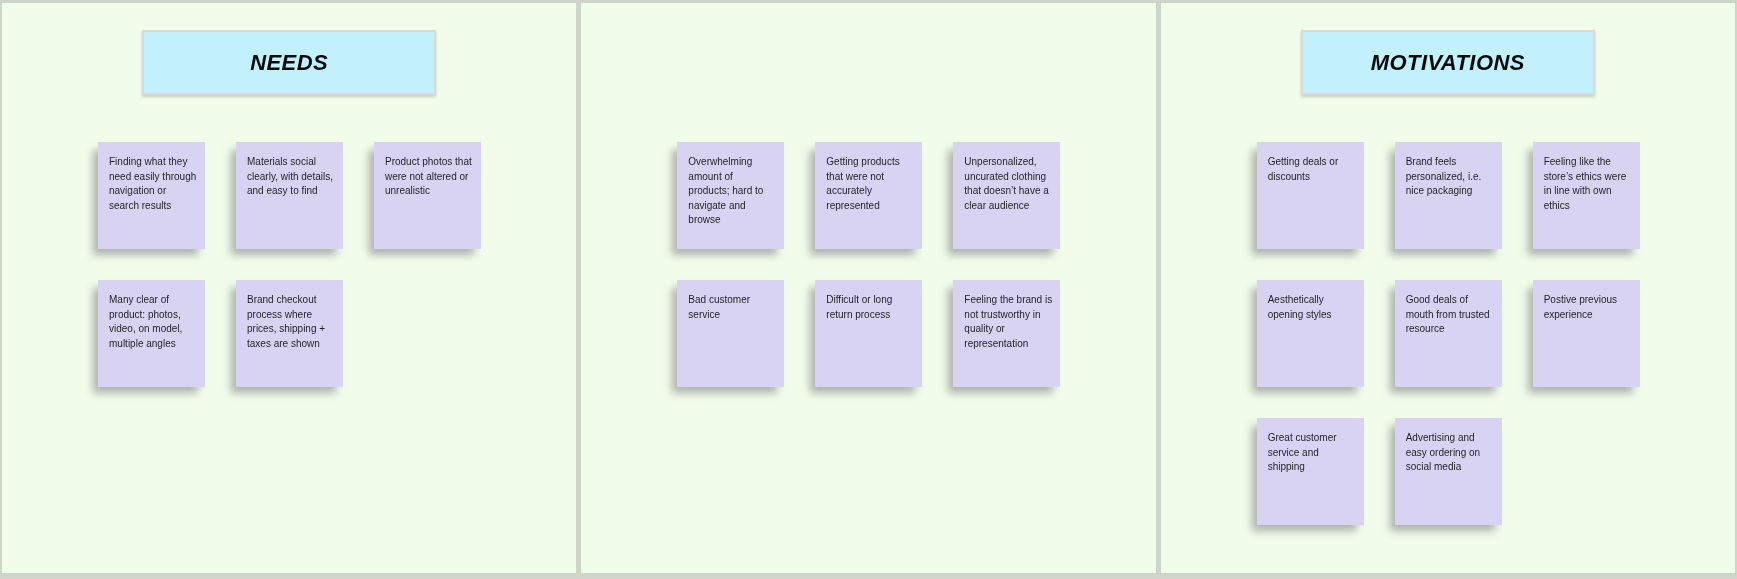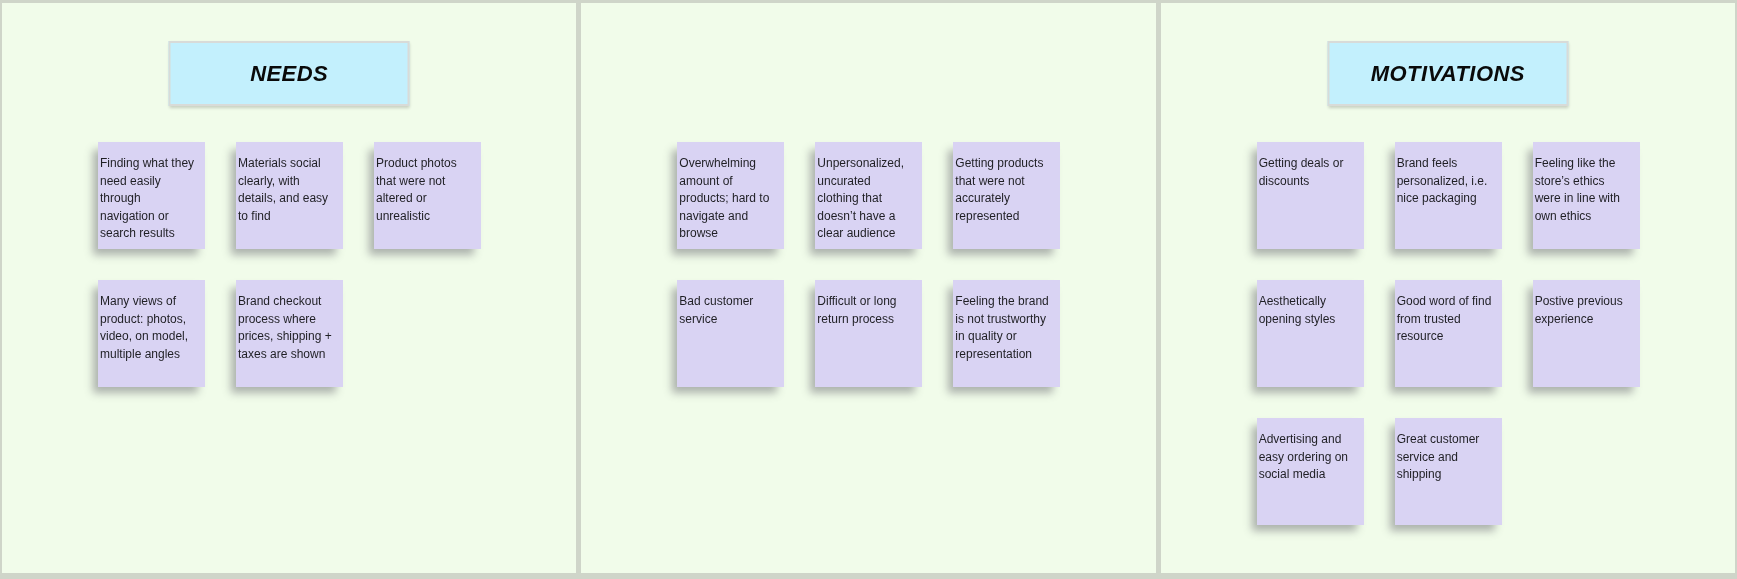--- a/index.html
+++ b/index.html
@@ -15,23 +15,23 @@
     gap: 5px;
     padding: 3px 2px 6px 2px;
   }
   .panel {
     flex: 1 1 0;
     background: var(--panel-green, #f1fcea);
     position: relative;
   }
   .section-header {
     position: absolute;
-    top: 38px; left: 50%;
+    top: 27px; left: 50%;
     transform: translateX(-50%);
-    width: 241px; height: 65px;
+    width: 294px; height: 65px;
     background: var(--header-cyan, #c3f0fd);
     border: 2px solid var(--header-border, #d8dbd8);
     box-shadow: 0 2px 3px rgba(0,0,0,0.18);
     display: flex; align-items: center; justify-content: center;
   }
   .section-title {
     font-style: italic;
     font-weight: 800;
     font-size: 22px;
     letter-spacing: 0.4px;
@@ -41,66 +41,66 @@
     position: absolute;
     left: 96px; top: 139px;
     display: grid;
     grid-template-columns: repeat(3, 107px);
     gap: 31px;
   }
   .note {
     width: 107px; height: 107px;
     background: var(--note-lavender, #d9d3f3);
     box-shadow: -6px 7px 8px -1px rgba(90, 90, 100, 0.45);
-    padding: 13px 8px 8px 2px;
-    font-size: 12px;
+    padding: 13px 8px 8px 11px;
+    font-size: 10px;
     line-height: 1.46;
     color: #1f1f24;
     overflow: hidden;
     cursor: default;
   }
 </style>
 </head>
 <body>
 
 <div class="board">
 
   <section class="panel">
     <div class="section-header">
       <span class="section-title">NEEDS</span>
     </div>
     <div class="notes-grid">
       <div class="note">Finding what they need easily through navigation or search results</div>
       <div class="note">Materials social clearly, with details, and easy to find</div>
       <div class="note">Product photos that were not altered or unrealistic</div>
-      <div class="note">Many views of product: photos, video, on model, multiple angles</div>
+      <div class="note">Many clear of product: photos, video, on model, multiple angles</div>
       <div class="note">Brand checkout process where prices, shipping + taxes are shown</div>
     </div>
   </section>
 
   <section class="panel">
     <div class="notes-grid">
       <div class="note">Overwhelming amount of products; hard to navigate and browse</div>
+      <div class="note">Getting products that were not accurately represented</div>
       <div class="note">Unpersonalized, uncurated clothing that doesn’t have a clear audience</div>
-      <div class="note">Getting products that were not accurately represented</div>
       <div class="note">Bad customer service</div>
       <div class="note">Difficult or long return process</div>
       <div class="note">Feeling the brand is not trustworthy in quality or representation</div>
     </div>
   </section>
 
   <section class="panel">
     <div class="section-header">
       <span class="section-title">MOTIVATIONS</span>
     </div>
     <div class="notes-grid">
       <div class="note">Getting deals or discounts</div>
       <div class="note">Brand feels personalized, i.e. nice packaging</div>
       <div class="note">Feeling like the store’s ethics were in line with own ethics</div>
       <div class="note">Aesthetically opening styles</div>
-      <div class="note">Good word of find from trusted resource</div>
+      <div class="note">Good deals of mouth from trusted resource</div>
       <div class="note">Postive previous experience</div>
+      <div class="note">Great customer service and shipping</div>
       <div class="note">Advertising and easy ordering on social media</div>
-      <div class="note">Great customer service and shipping</div>
     </div>
   </section>
 
 </div>
 
 </body></html>

